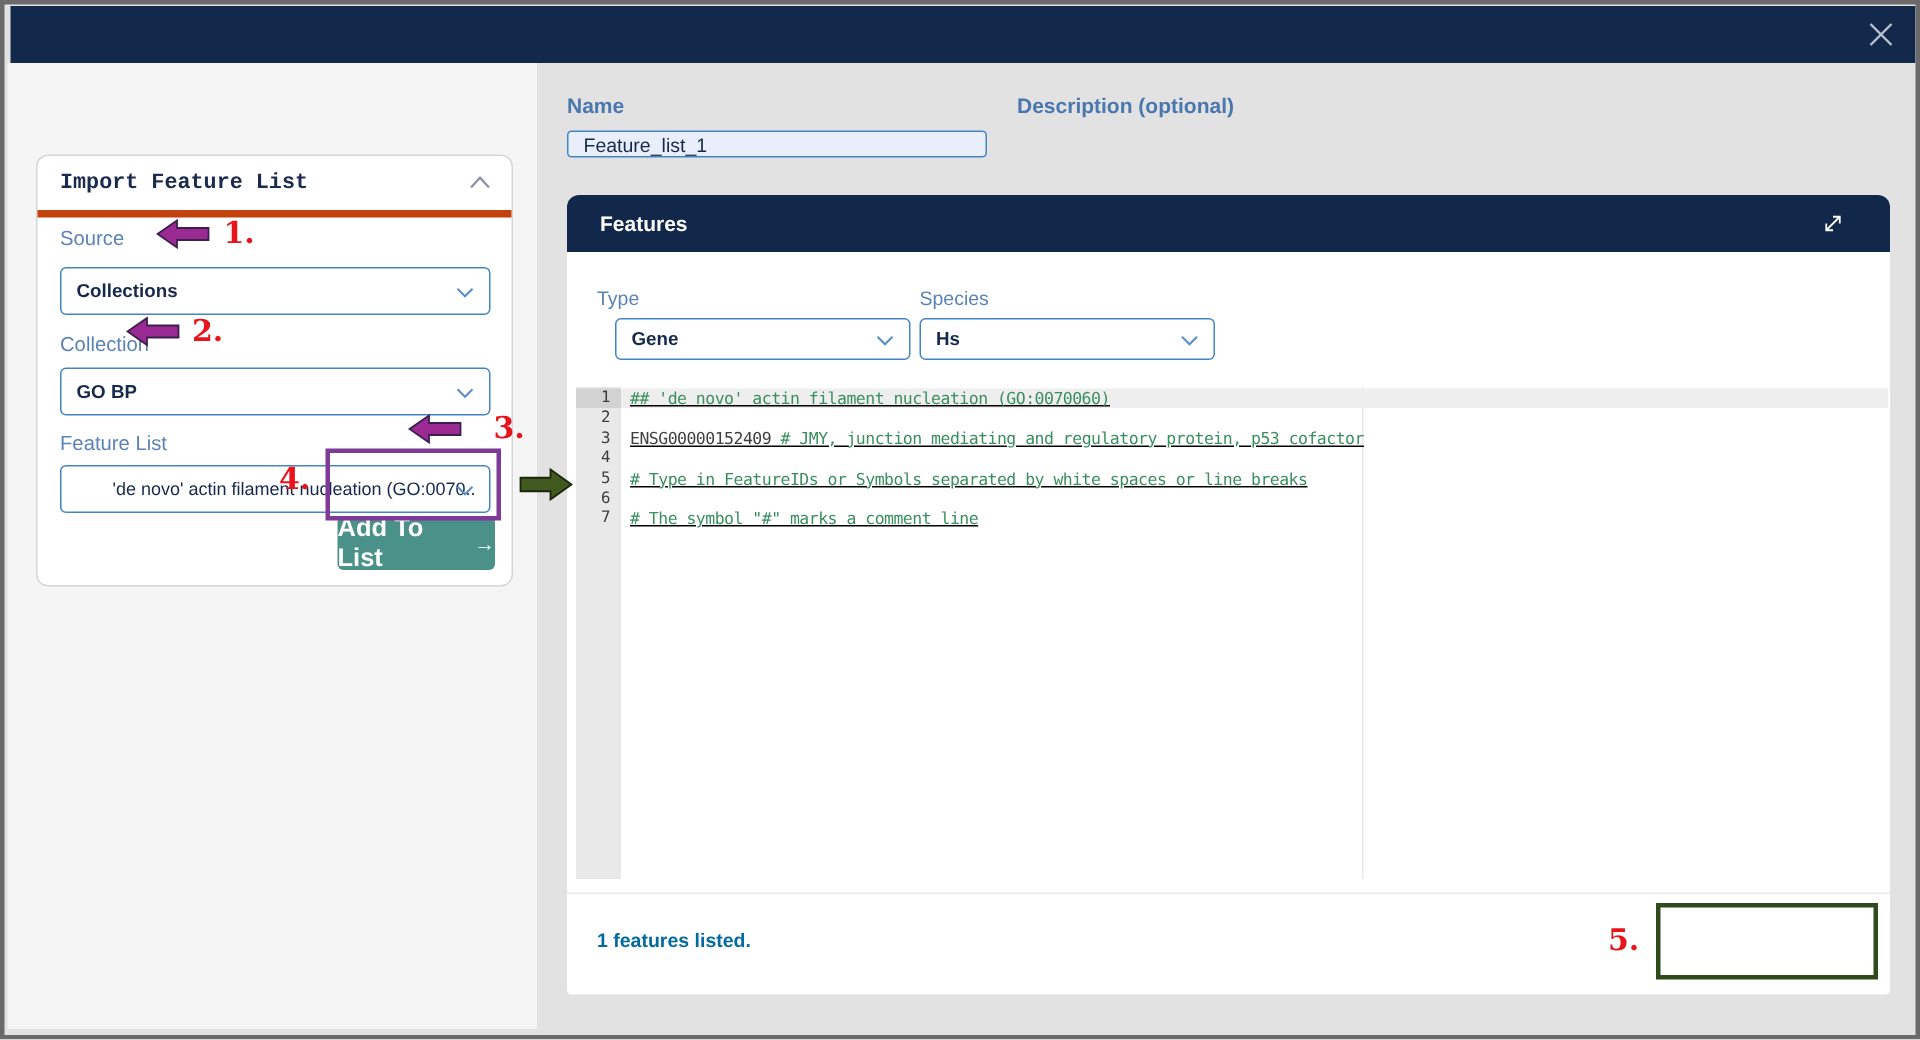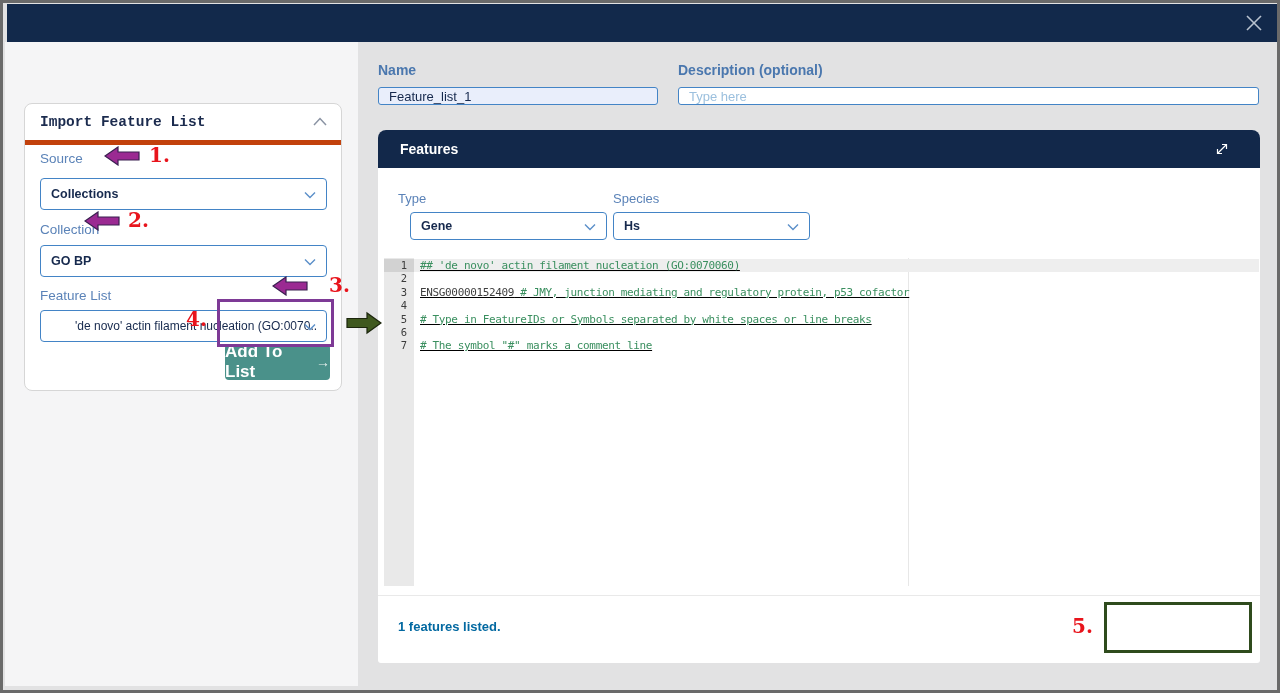--- a/index.html
+++ b/index.html
@@ -120,21 +120,20 @@
       <div class="add-btn">
         <span class="lbl">Add To List</span>
         <span class="arr">→</span>
       </div>
     </div>
   </div>
 
   <div class="r-label" style="left:375px;top:59px;">Name</div>
   <input class="txt name" readonly="" value="Feature_list_1" style="">
   <div class="r-label" style="left:675px;top:59px;">Description (optional)</div>
-  <input class="txt desc" readonly="" placeholder="Type here" style="">
 
   <div class="features-card">
     <div class="feat-header">
       <div class="feat-title">Features</div>
       <svg class="expand-btn" viewBox="0 0 16 16">
         <line x1="3.5" y1="12.5" x2="12.5" y2="3.5" stroke="#ffffff" stroke-width="1.2"></line>
         <polyline points="8,3.5 12.5,3.5 12.5,8" fill="none" stroke="#ffffff" stroke-width="1.2"></polyline>
         <polyline points="3.5,8 3.5,12.5 8,12.5" fill="none" stroke="#ffffff" stroke-width="1.2"></polyline>
       </svg>
     </div>

